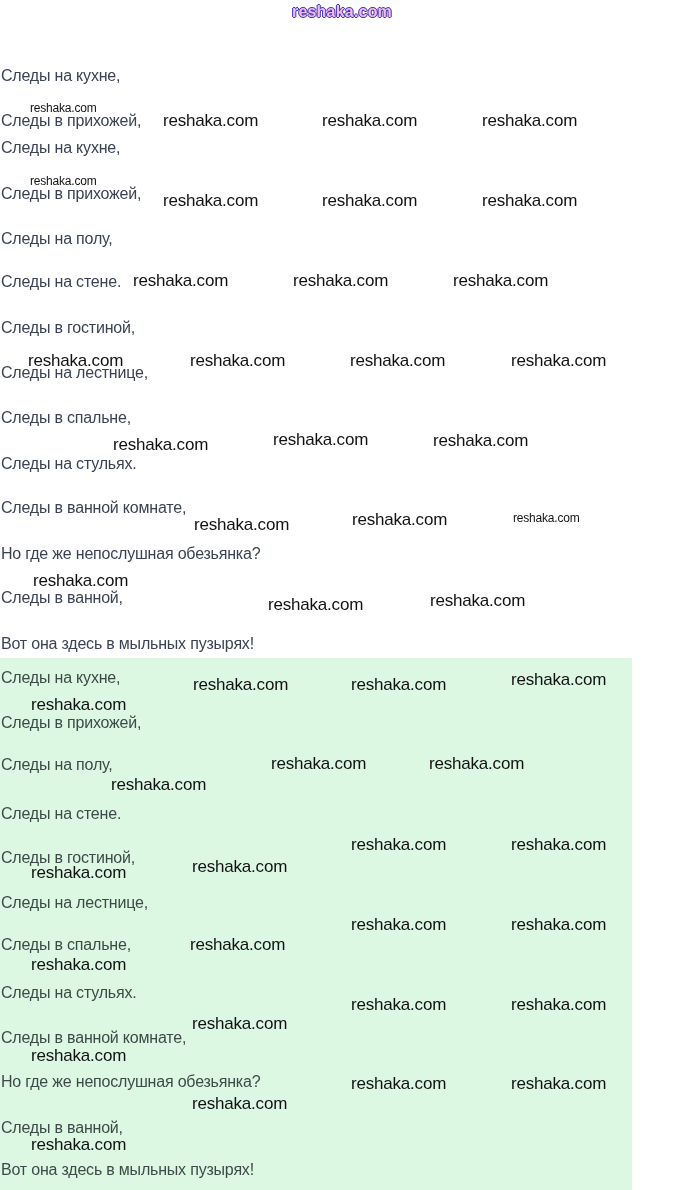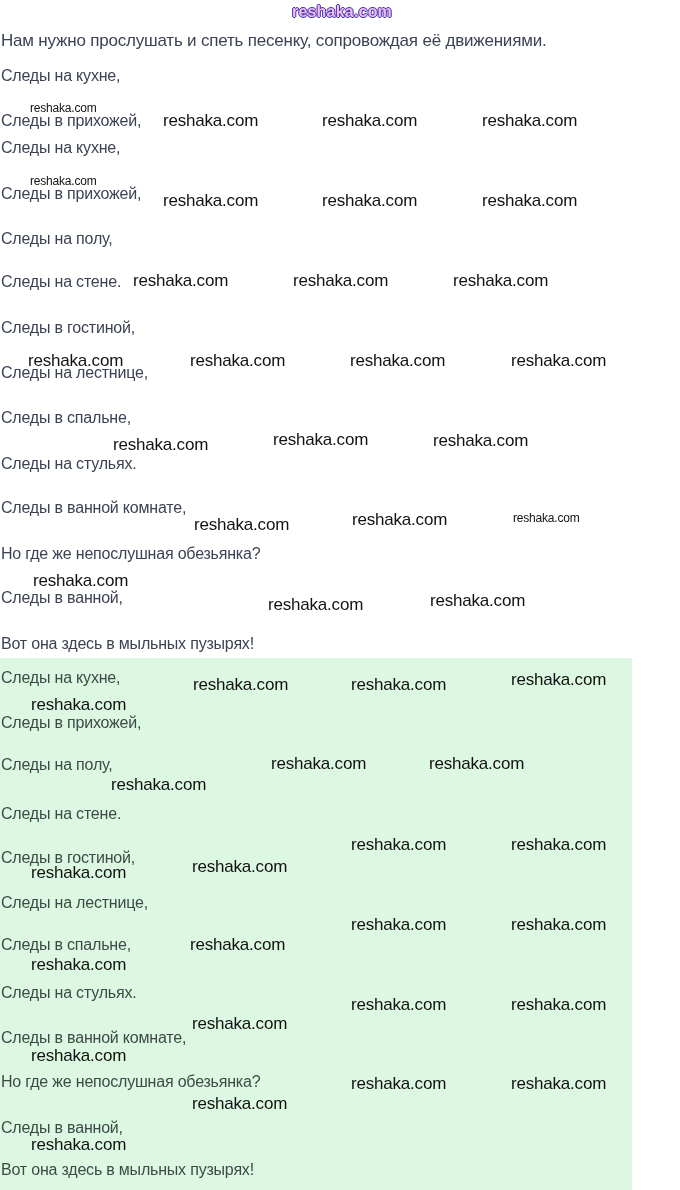--- a/index.html
+++ b/index.html
@@ -36,21 +36,20 @@
 </style>
 </head>
 <body>
 
 <div class="page">
 
   <div class="hl-block"></div>
 
   <div class="header-wm">reshaka.com</div>
 
-  <div class="line intro" style="top:33px">Нам нужно прослушать и спеть песенку, сопровождая её движениями.</div>
 
   <div class="line" style="top:68px">Следы на кухне,</div>
   <div class="line" style="top:113px">Следы в прихожей,</div>
   <div class="line" style="top:140px">Следы на кухне,</div>
   <div class="line" style="top:186px">Следы в прихожей,</div>
   <div class="line" style="top:231px">Следы на полу,</div>
   <div class="line" style="top:274px">Следы на стене.</div>
   <div class="line" style="top:320px">Следы в гостиной,</div>
   <div class="line" style="top:365px">Следы на лестнице,</div>
   <div class="line" style="top:410px">Следы в спальне,</div>

